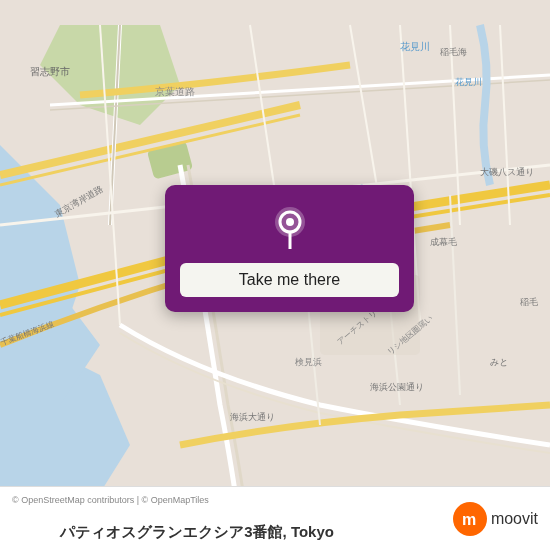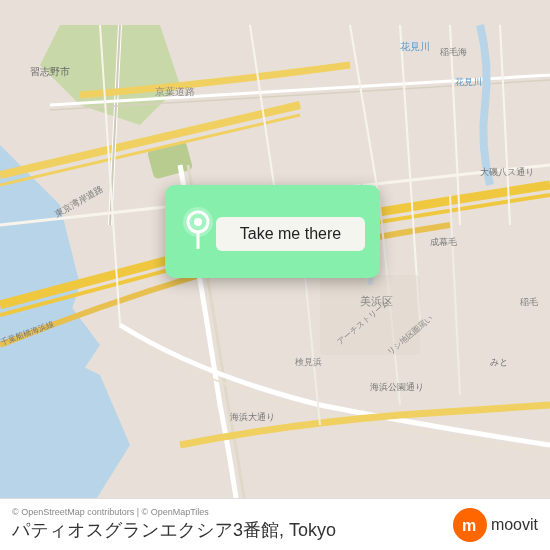--- a/index.html
+++ b/index.html
@@ -24,26 +24,26 @@
       position: absolute;
       top: 0; left: 0;
       width: 100%; height: 100%;
     }
 
     
     #action-card {
       position: absolute;
       top: 185px;
       left: 165px;
-      width: 215px;
-      background: #86efac;
+      width: 249px;
+      background: #701a75;
       border-radius: 10px;
       padding: 20px 15px 15px 15px;
       display: flex;
-      flex-direction: row;
+      flex-direction: column;
       align-items: center;
       box-shadow: 0 4px 15px rgba(0,0,0,0.3);
     }
 
     #pin-icon {
       margin-bottom: 10px;
     }
 
     #take-me-there-btn {
       background: #f5f5f0;
@@ -68,32 +68,33 @@
       padding: 8px 12px 8px 12px;
       display: flex;
       align-items: center;
       justify-content: space-between;
       border-top: 1px solid #ddd;
     }
 
     #bottom-left {
       display: flex;
       flex-direction: column;
-      gap: 1px;
+      gap: 18px;
     }
 
     #attribution {
       font-size: 9px;
       color: #888;
     }
 
     #location-name {
-      font-size: 18px;
+      font-size: 15px;
       color: #333;
-      font-weight: 400;
+      font-weight: 700;
+      margin-left: 48px;
     }
 
     #moovit-logo {
       display: flex;
       align-items: center;
       gap: 4px;
     }
 
     #moovit-icon {
       width: 34px;

